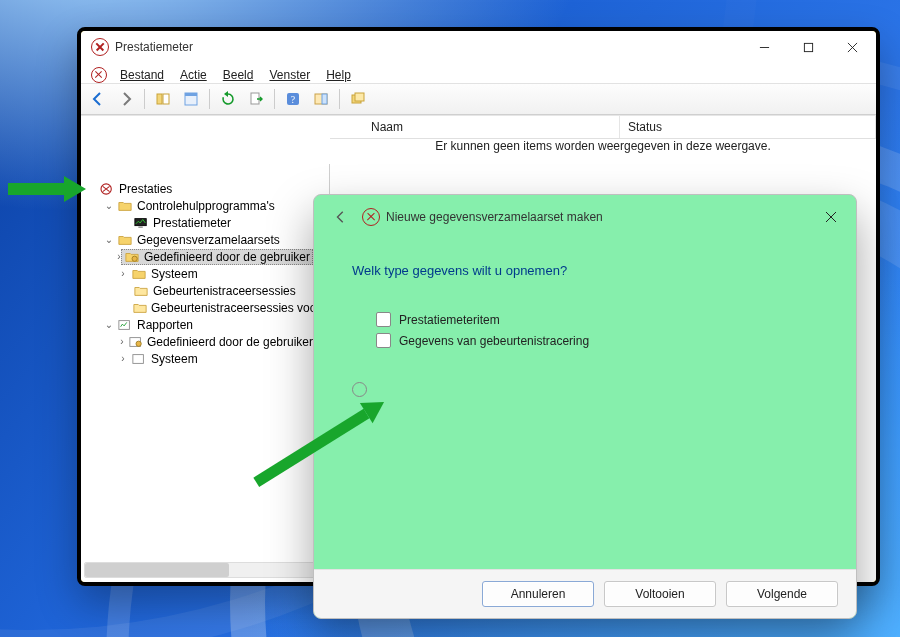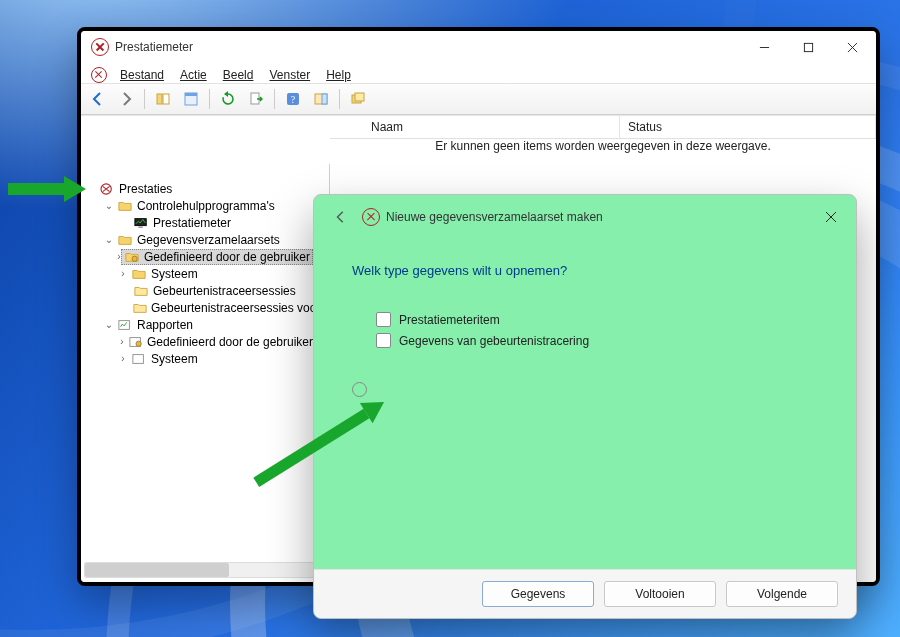--- a/index.html
+++ b/index.html
@@ -454,21 +454,21 @@
         <span class="check-label">Gegevens van gebeurtenistracering</span>
       </div>
 
       <div class="radio-row" style="margin-top:34px;">
         <span class="radio"></span>
       </div>
     </div>
   </div>
 
   <div class="wiz-footer">
-    <div class="btn primary">Gegevens</div>
+    <div class="btn primary">Annuleren</div>
     <div class="btn">Voltooien</div>
     <div class="btn">Volgende</div>
   </div>
 </div>
 
 <div class="arrow arrow1">
   <div class="shaft"></div>
     <div class="head"></div>
 </div>
 <div class="arrow arrow2" style="left:256px; top:470px; transform: rotate(-32deg);">

